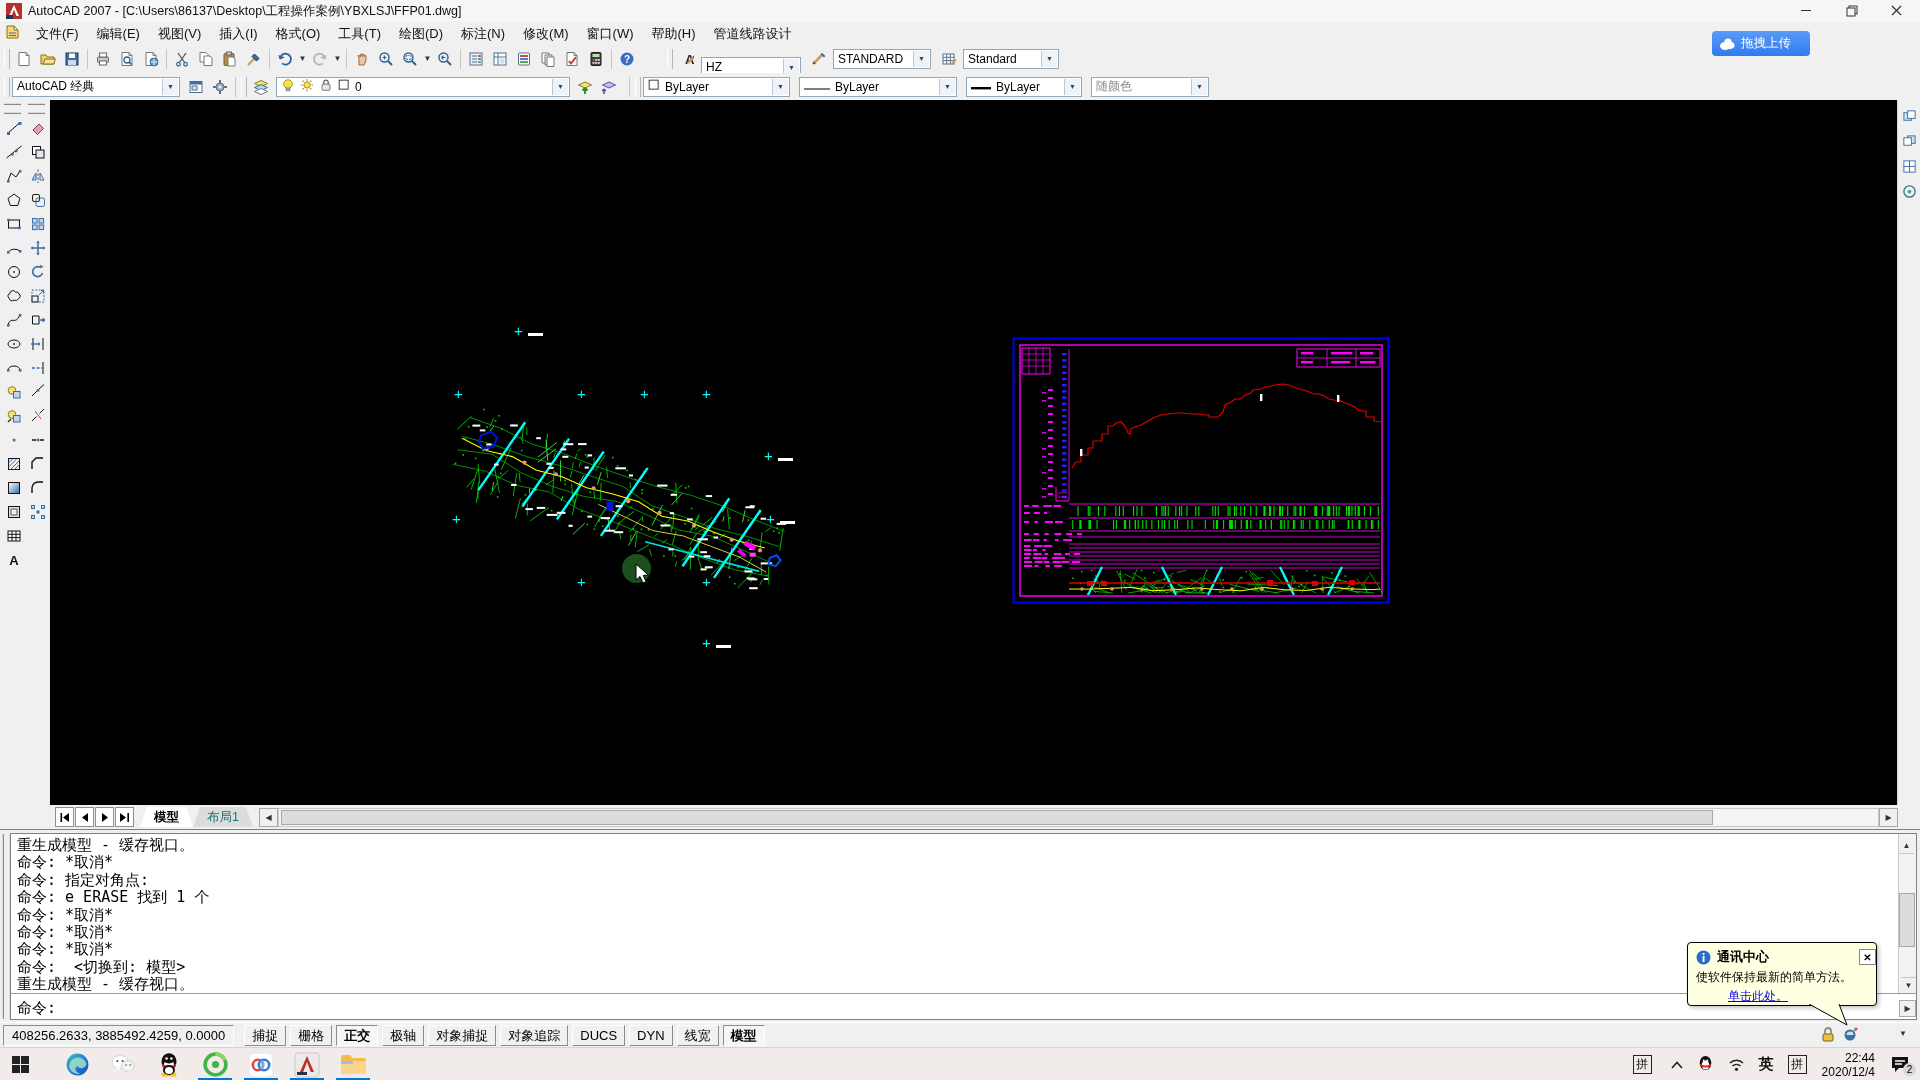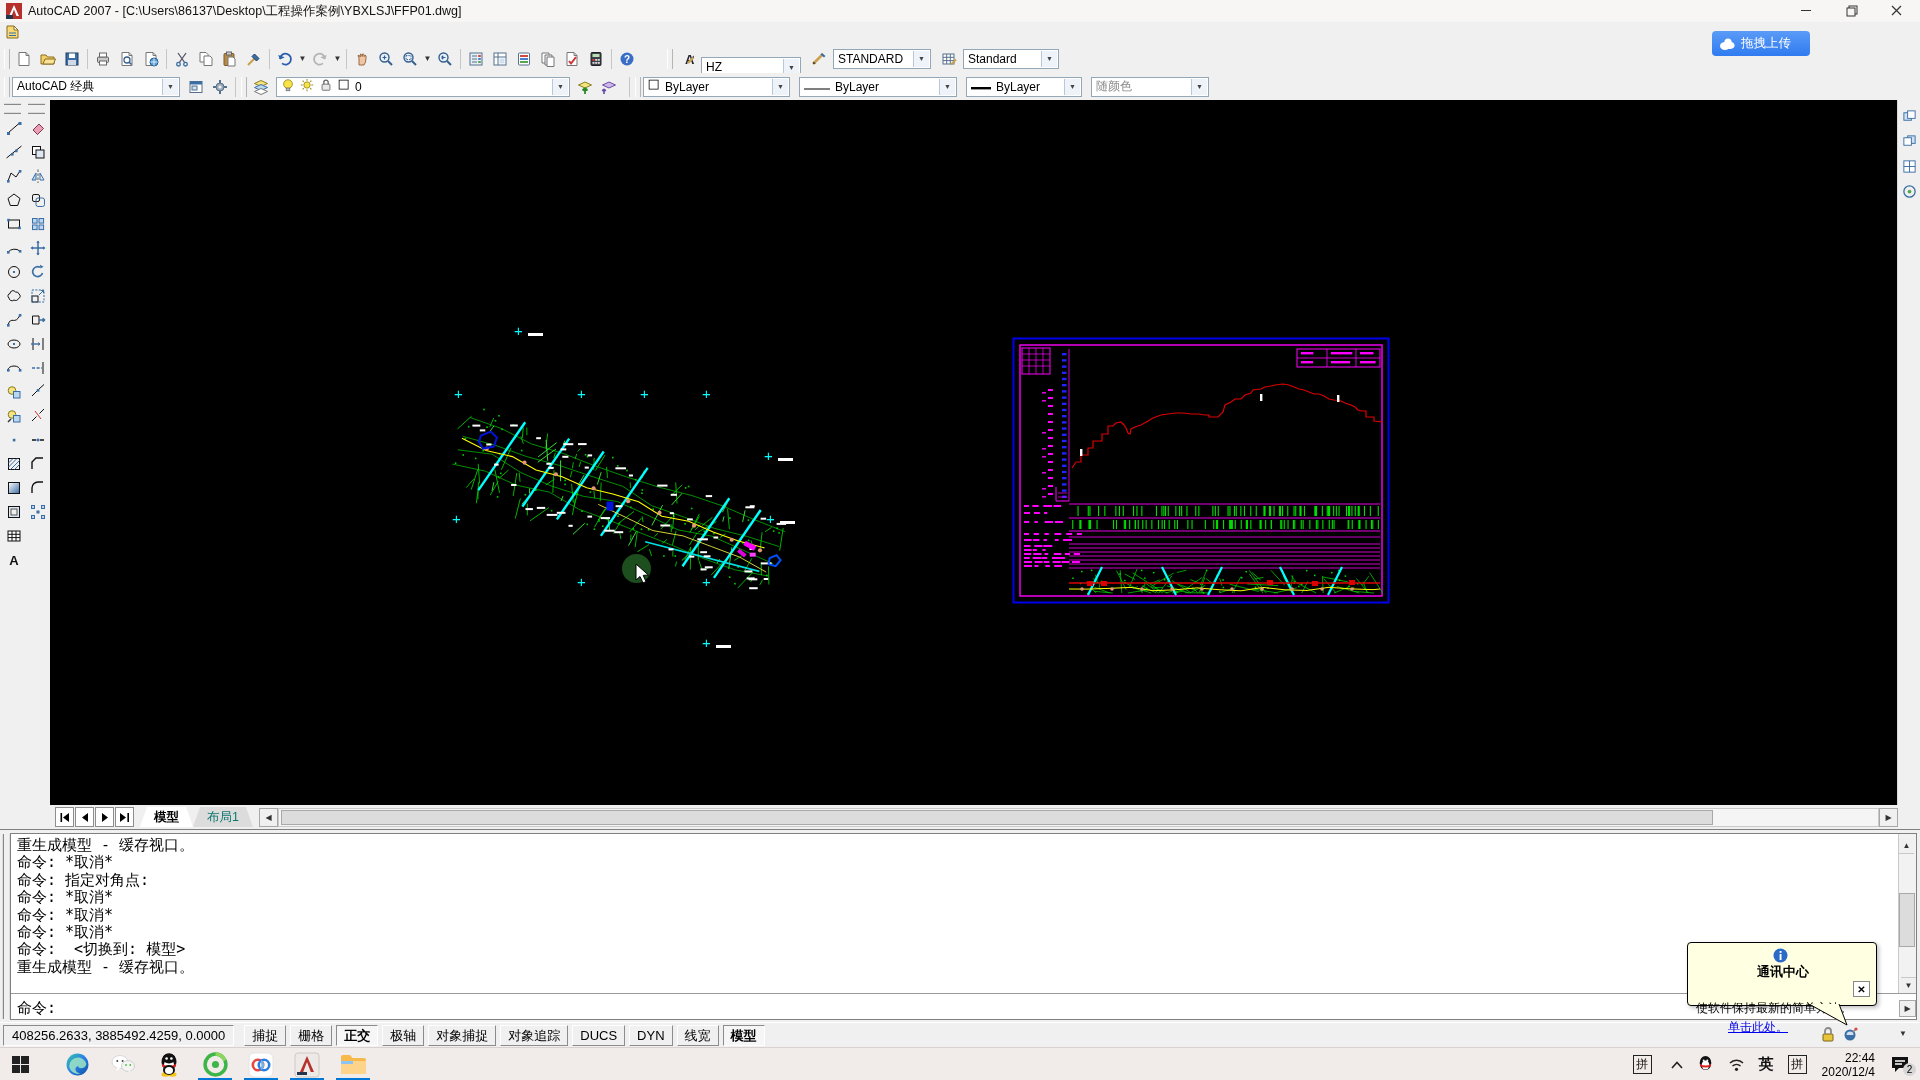--- a/index.html
+++ b/index.html
@@ -64,21 +64,21 @@
   #taskbar{position:absolute;left:0;top:1047px;width:1920px;height:33px;background:#f1ebe9;border-top:1px solid #d9d2d0;display:flex;align-items:center;}
   .tk{width:46px;height:32px;display:flex;align-items:center;justify-content:center;position:relative;}
   .tk .runbar{position:absolute;bottom:0;left:6px;right:6px;height:3px;background:#0078d7;}
   #tray{position:absolute;right:0;top:0;height:33px;display:flex;align-items:center;}
   .trayitem{margin:0 7px;display:flex;align-items:center;justify-content:center;font-size:13px;color:#111;}
   .imebox{width:17px;height:17px;border:1px solid #222;display:flex;align-items:center;justify-content:center;font-size:12px;}
   #clock{font-size:12px;text-align:right;line-height:14px;margin:0 8px;}
   
   #balloon{position:absolute;left:1687px;top:942px;width:188px;height:62px;background:#ffffe1;border:1px solid #000;
     border-radius:4px;box-shadow:2px 2px 4px rgba(0,0,0,.25);font-size:12px;color:#000;z-index:50;}
-  #balloon .hd{display:flex;align-items:center;padding:5px 6px 2px 8px;font-weight:bold;font-size:13px;flex-direction:column;}
+  #balloon .hd{display:flex;align-items:center;padding:5px 0 2px 8px;font-weight:bold;font-size:13px;}
   #balloon .bd{padding:1px 8px;}
   #balloon a{color:#0000ee;margin-left:32px;}
   #balloon .x{margin-left:auto;width:15px;height:14px;border:1px solid #888;background:#fff;display:flex;align-items:center;
     justify-content:center;font-size:10px;font-weight:bold;}
   .winbtn{width:44px;height:21px;display:flex;align-items:center;justify-content:center;color:#222;}
   .mdibtn{width:26px;height:17px;display:flex;align-items:center;justify-content:center;color:#444;border:1px solid #d0d0d0;margin-left:2px;background:#fafafa;}
   #upload-pill{position:absolute;left:1712px;top:31px;width:98px;height:25px;background:linear-gradient(#5a9bf7,#2f7bf0);
     border-radius:4px;display:flex;align-items:center;color:#fff;font-size:12.5px;z-index:40;}
 </style>
 </head>
@@ -112,20 +112,34 @@
         </svg>
       </span>
   </div>
 
   <div id="menubar">
     <span style="margin:0 6px 0 5px"><svg width="16" height="16" viewBox="0 0 16 16">
           <path d="M2 14 L2 2 L9 2 L13 6 L13 14 Z" fill="#f7d978" stroke="#8a6d1e"></path>
           <path d="M9 2 L9 6 L13 6 Z" fill="#fff" stroke="#8a6d1e"></path>
           <path d="M4 9 L11 9 M4 11.5 L11 11.5" stroke="#3a6ea5"></path>
         </svg></span>
+    <nav id="menu-items" style="display:flex">
+        <span class="menu-item">文件(F)</span>
+        <span class="menu-item">编辑(E)</span>
+        <span class="menu-item">视图(V)</span>
+        <span class="menu-item">插入(I)</span>
+        <span class="menu-item">格式(O)</span>
+        <span class="menu-item">工具(T)</span>
+        <span class="menu-item">绘图(D)</span>
+        <span class="menu-item">标注(N)</span>
+        <span class="menu-item">修改(M)</span>
+        <span class="menu-item">窗口(W)</span>
+        <span class="menu-item">帮助(H)</span>
+        <span class="menu-item">管道线路设计</span>
+      </nav>
     <span class="abs" style="right:4px;top:25px;display:flex">
       <span class="mdibtn">
           <svg width="9" height="9">
             <rect x="0" y="6" width="8" height="1.4" fill="#444"></rect>
           </svg>
         </span>
       <span class="mdibtn">
           <svg width="10" height="10">
             <rect x="2.5" y="0.5" width="7" height="6" fill="none" stroke="#444"></rect>
             <rect x="0.5" y="3" width="7" height="6" fill="#fafafa" stroke="#444"></rect>
@@ -1423,20 +1437,21 @@
     <span class="scrbtn" style="margin-right:22px">▶</span>
   </div>
 
   <div id="cmdwin">
     <div id="cmdgrip"></div>
     <div id="cmdinner">
       <div id="cmd-history">
           <div class="cmd-line">重生成模型 - 缓存视口。</div>
           <div class="cmd-line">命令: *取消*</div>
           <div class="cmd-line">命令: 指定对角点:</div>
+          <div class="cmd-line">命令: e ERASE 找到 1 个</div>
           <div class="cmd-line">命令: *取消*</div>
           <div class="cmd-line">命令: *取消*</div>
           <div class="cmd-line">命令: *取消*</div>
           <div class="cmd-line">命令:  &lt;切换到: 模型&gt;</div>
           <div class="cmd-line">重生成模型 - 缓存视口。</div>
         </div>
       <div id="cmd-vscroll">
         <div class="scrbtn" style="width:15px;height:15px;border:none;border-bottom:1px solid #c9c9c9">▲</div>
         <div class="abs" style="right:1px;bottom:46px;width:14px;height:52px;background:#dcdcdc;border:1px solid #a8a8a8"></div>
         <div class="scrbtn abs" style="right:0;bottom:0;width:15px;height:15px;border:none;border-top:1px solid #c9c9c9">▼</div>

